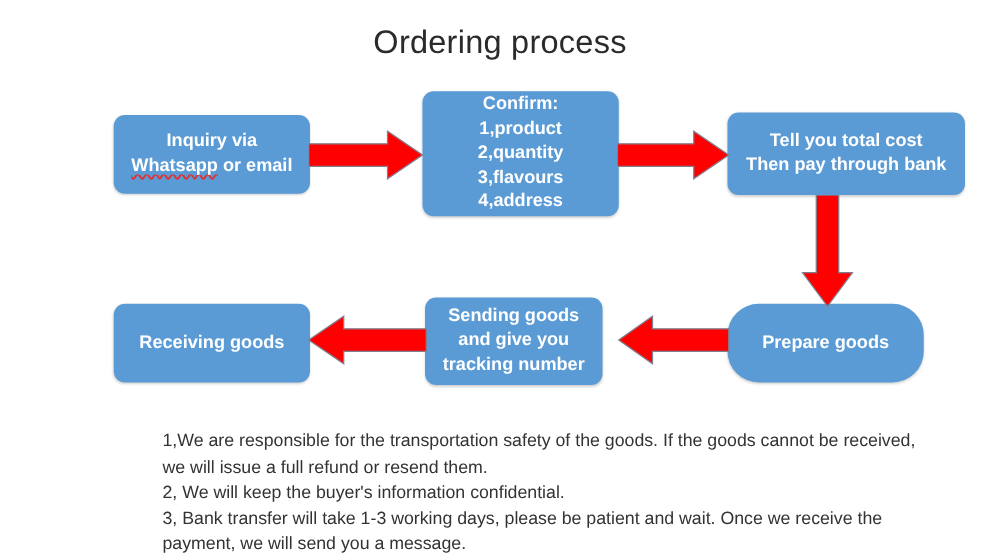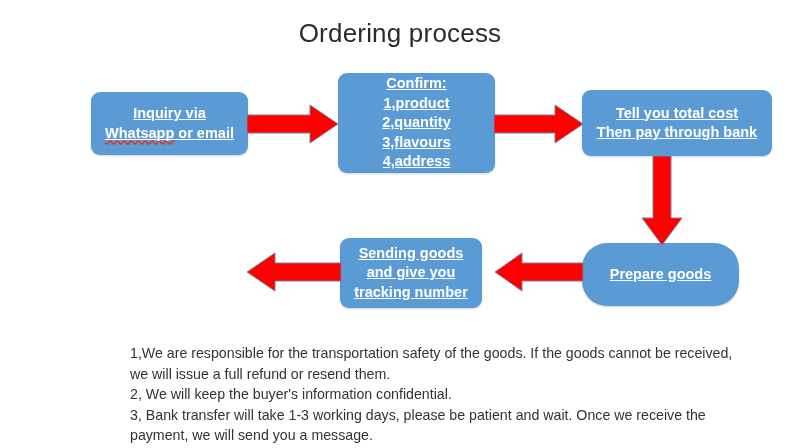--- a/index.html
+++ b/index.html
@@ -48,21 +48,20 @@
     font-size: 14.5px;
     font-weight: bold;
     line-height: 19.5px;
     display: flex;
     align-items: center;
     justify-content: center;
     text-align: center;
     padding: 2px 6px;
     white-space: pre-line;
     box-shadow: 0 1px 2px rgba(0,0,0,0.18);
-    text-decoration: underline;
   }
 
   .node-text { display: block; }
 
   
   #node-inquiry       { left: 91px;  top: 92px;  width: 157px; height: 63px; }
   #node-confirm       { left: 338px; top: 73px;  width: 157px; height: 100px; }
   #node-total-cost    { left: 582px; top: 90px;  width: 190px; height: 66px; }
   #node-prepare       { left: 582px; top: 243px; width: 157px; height: 63px; border-radius: 25px; }
   #node-sending       { left: 340px; top: 238px; width: 142px; height: 70px; }
@@ -125,20 +124,23 @@
   <div class="node" id="node-prepare">
     <span class="node-text">Prepare goods</span>
   </div>
 
   <div class="node" id="node-sending">
     <span class="node-text">Sending goods
 and give you
 tracking number</span>
   </div>
 
+  <div class="node" id="node-receiving">
+    <span class="node-text">Receiving goods</span>
+  </div>
 
   <div class="arrow" id="arrow-1">
     <svg width="92" height="40" viewBox="0 0 92 40">
       <polygon points="0,11 63,11 63,1 91,20 63,39 63,29 0,29" fill="#FF0000" stroke="#7F7F8F" stroke-width="1"></polygon>
     </svg>
   </div>
 
   <div class="arrow" id="arrow-2">
     <svg width="90" height="40" viewBox="0 0 90 40">
       <polygon points="0,11 61,11 61,1 89,20 61,39 61,29 0,29" fill="#FF0000" stroke="#7F7F8F" stroke-width="1"></polygon>

